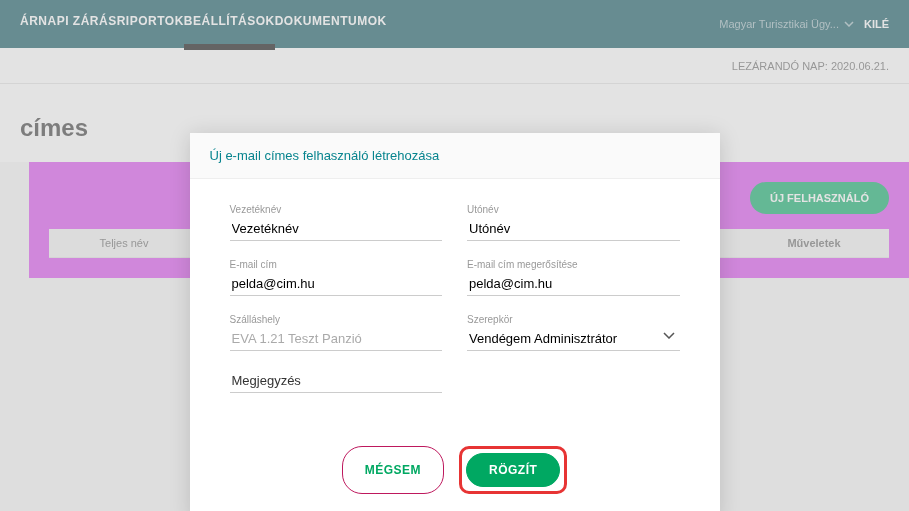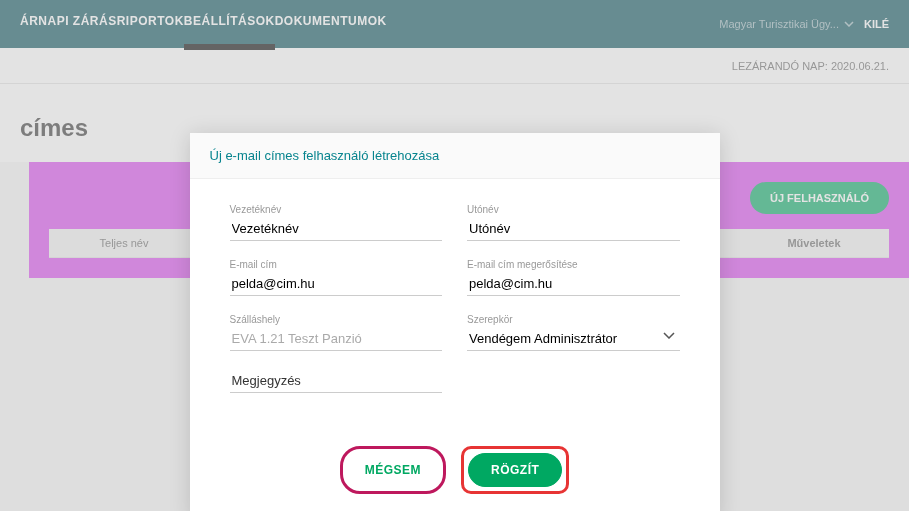--- a/index.html
+++ b/index.html
@@ -37,21 +37,21 @@
     .form-field { flex: 1; position: relative; }
     .field-label { font-size: 10px; color: #999; display: block; margin-bottom: 2px; }
     .field-input { width: 100%; border: none; border-bottom: 1px solid #ccc; padding: 4px 2px; font-size: 13px; outline: none; background: transparent; }
     .field-input::placeholder { color: #333; }
     .field-input.disabled { color: #aaa; }
     .select-wrapper { position: relative; }
     .select-arrow { position: absolute; right: 5px; top: 18px; pointer-events: none; }
     
     .modal-footer { display: flex; justify-content: center; gap: 15px; padding: 15px 0 25px; }
     .btn { padding: 9px 22px; border-radius: 20px; font-size: 12px; font-weight: 600; cursor: pointer; letter-spacing: 0.5px; }
-    .btn-cancel { background: white; border: 3px solid #be185d; color: #00a862; }
+    .btn-cancel { background: white; border: 1px solid #be185d; color: #00a862; }
     .btn-save { background: #00a862; border: 1px solid #00a862; color: white; }
     .highlight-box { border: 3px solid #e73434; border-radius: 10px; padding: 4px; display: inline-block; }
     
     svg { display: block; }
   </style>
 </head>
 <body>
 
 <div class="top-nav">
   <div class="nav-items">

